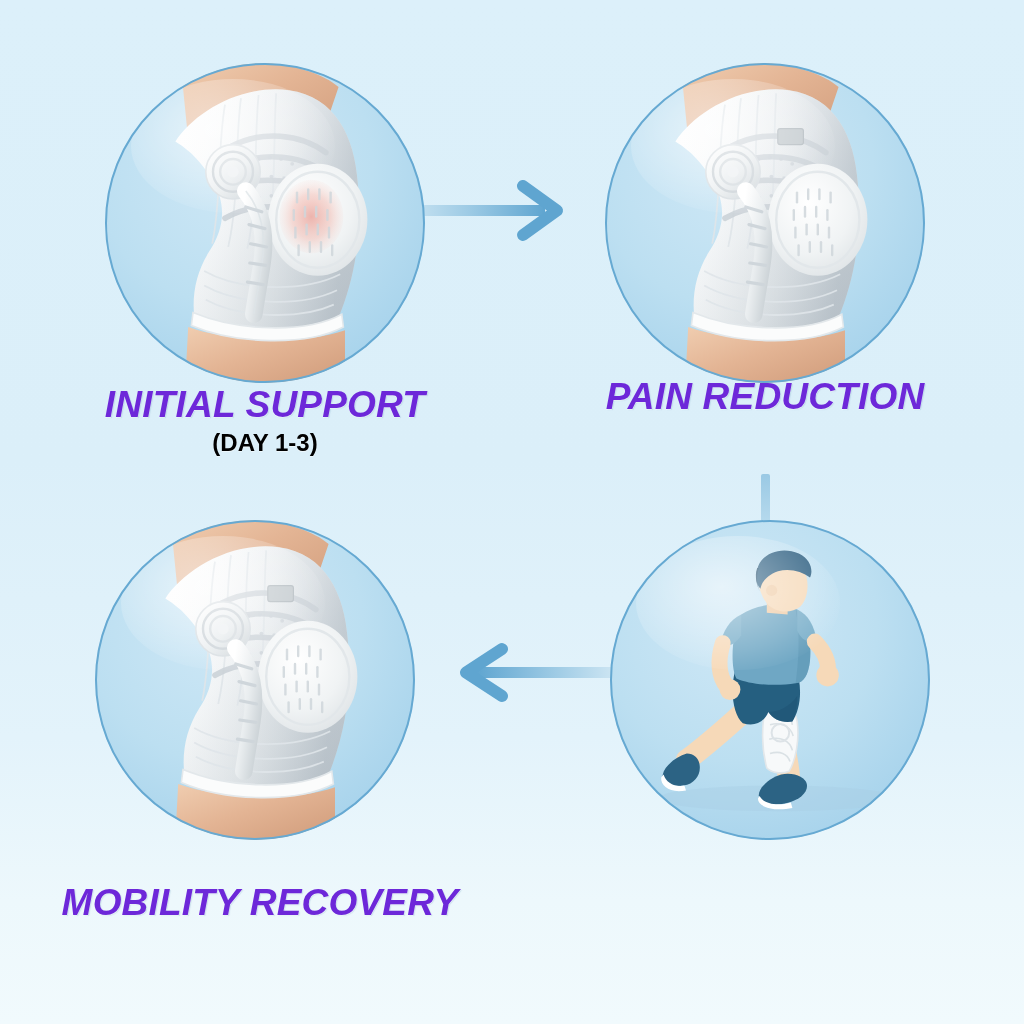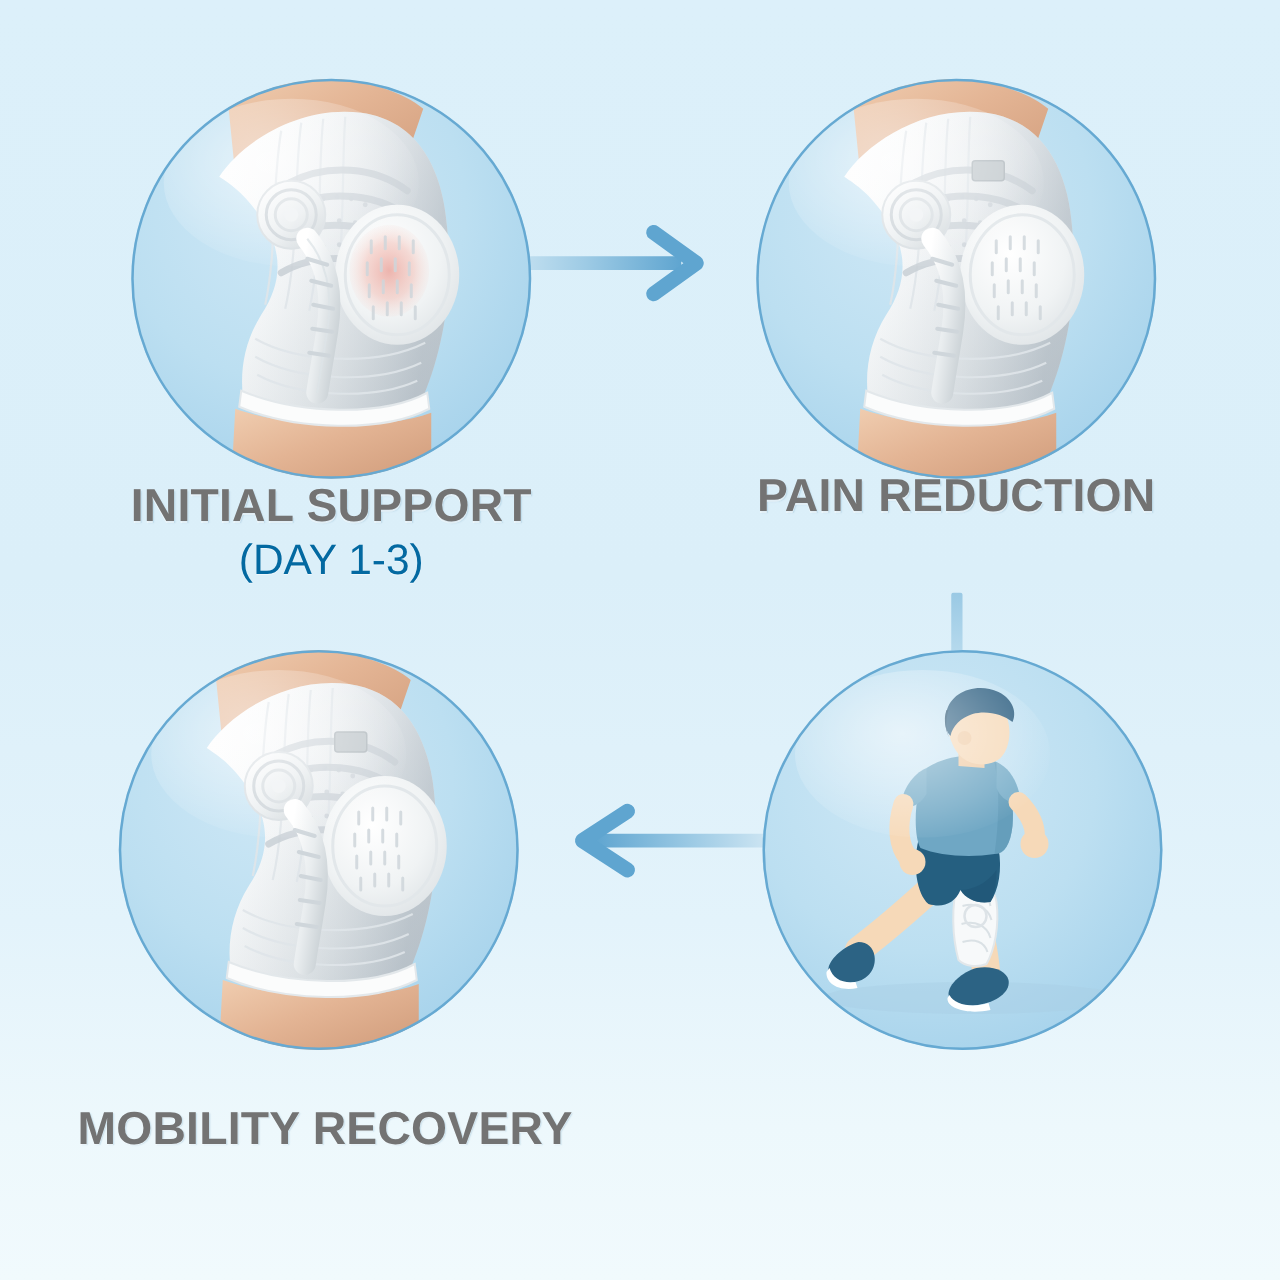--- a/index.html
+++ b/index.html
@@ -61,29 +61,30 @@
     text-align: center;
     color: #1d4f72;
     line-height: 1.04;
     user-select: none;
   }
   .label .l1 {
     display: block;
     font-size: 37px;
     font-weight: 700;
     letter-spacing: .2px;
-    color: #737373;
+    color: #6d28d9;
     text-shadow: 0 1px 0 rgba(255,255,255,.55), 1px 1px 1px rgba(120,170,200,.30);
+    font-style: italic;
   }
   .label .l2 {
     display: block;
-    font-size: 34px;
-    font-weight: 400;
+    font-size: 24px;
+    font-weight: 700;
     margin-top: 7px;
-    color: #0369a1;
+    color: #000000;
     text-shadow: 0 1px 0 rgba(255,255,255,.5);
   }
 
   
   .connector { position: absolute; }
 
   
   svg { display: block; }
 </style>
 </head>

